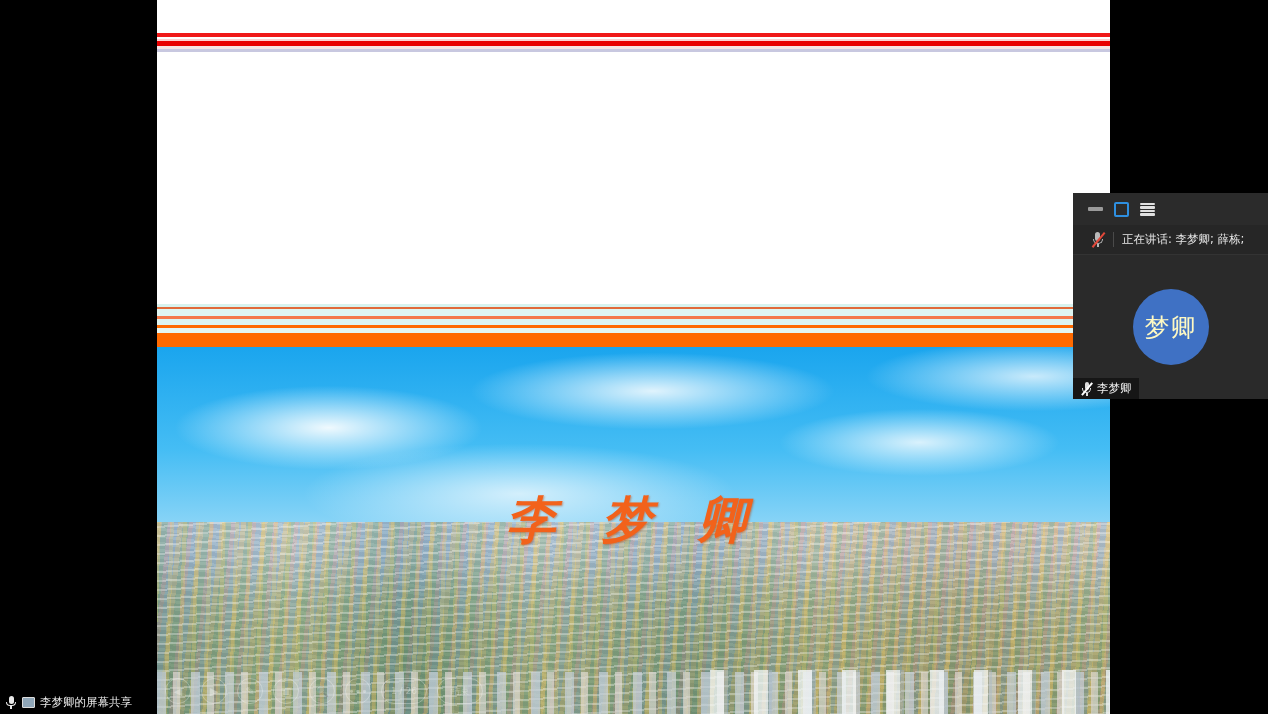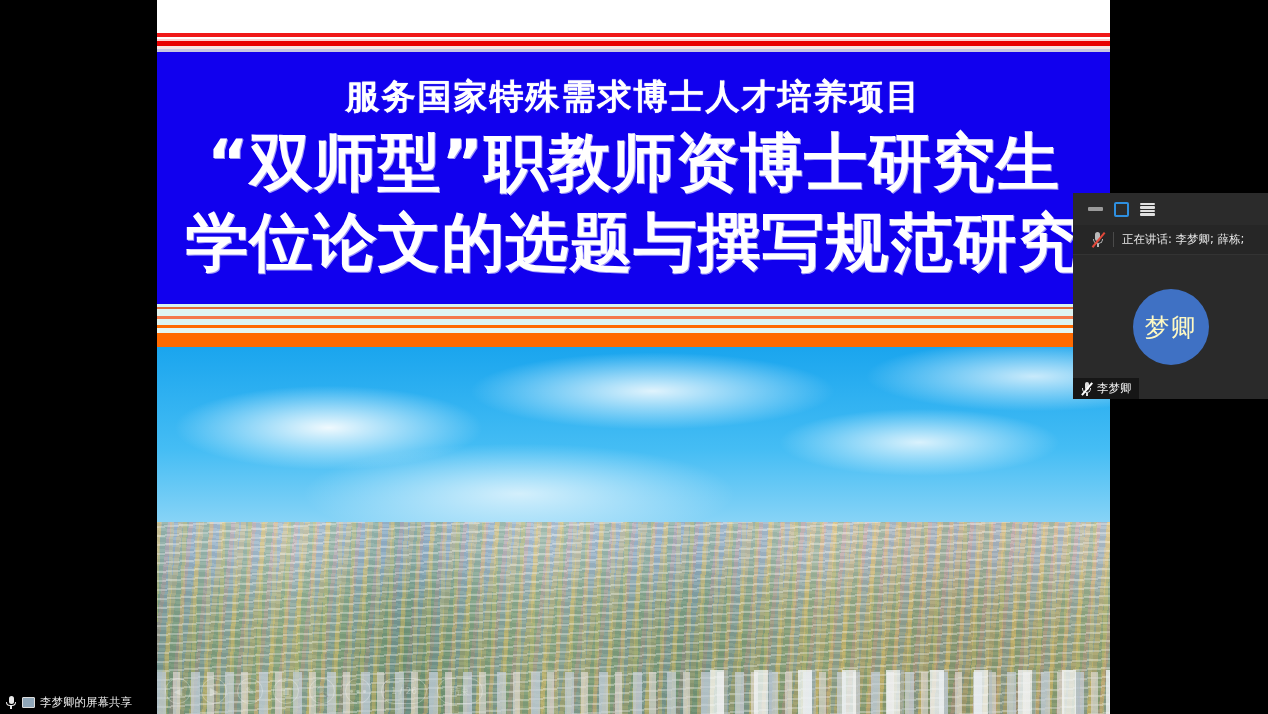--- a/index.html
+++ b/index.html
@@ -217,43 +217,39 @@
 
   <div id="slide">
 
     <div class="top-white"></div>
     <div class="stripe s-red1"></div>
     <div class="stripe s-red2"></div>
     <div class="stripe s-red3"></div>
     <div class="stripe s-red4"></div>
     <div class="stripe s-red5"></div>
 
-    <div class="blue-block">
-      <div class="kicker">服务国家特殊需求博士人才培养项目</div>
-      <div class="headline hl1">“双师型”职教师资博士研究生</div>
-      <div class="headline hl2">学位论文的选题与撰写规范研究</div>
-    </div>
 
     <div class="stripe b1"></div>
     <div class="stripe b2"></div>
     <div class="stripe b3"></div>
     <div class="stripe b4"></div>
     <div class="stripe b5"></div>
     <div class="stripe b6"></div>
     <div class="stripe b7"></div>
     <div class="stripe b8"></div>
 
     <div class="photo">
       <div class="sky"></div>
       <div class="city">
         <div class="city-tex"></div>
         <div class="city-hi"></div>
         <div class="skyline"></div>
         <div class="bldgs"></div>
       </div>
+      <div class="signature">李 梦 卿</div>
     </div>
 
     <div class="ppt-controls">
       <div class="ppt-btn">
         <span>◀</span>
       </div>
       <div class="ppt-btn">
         <span>▶</span>
       </div>
       <div class="ppt-btn">

